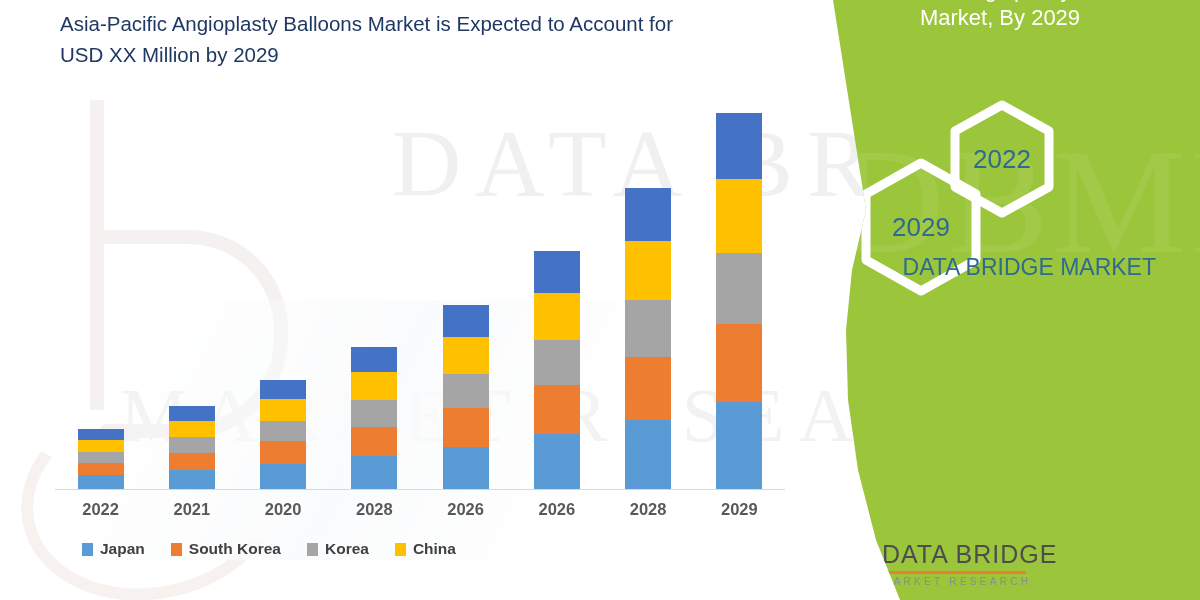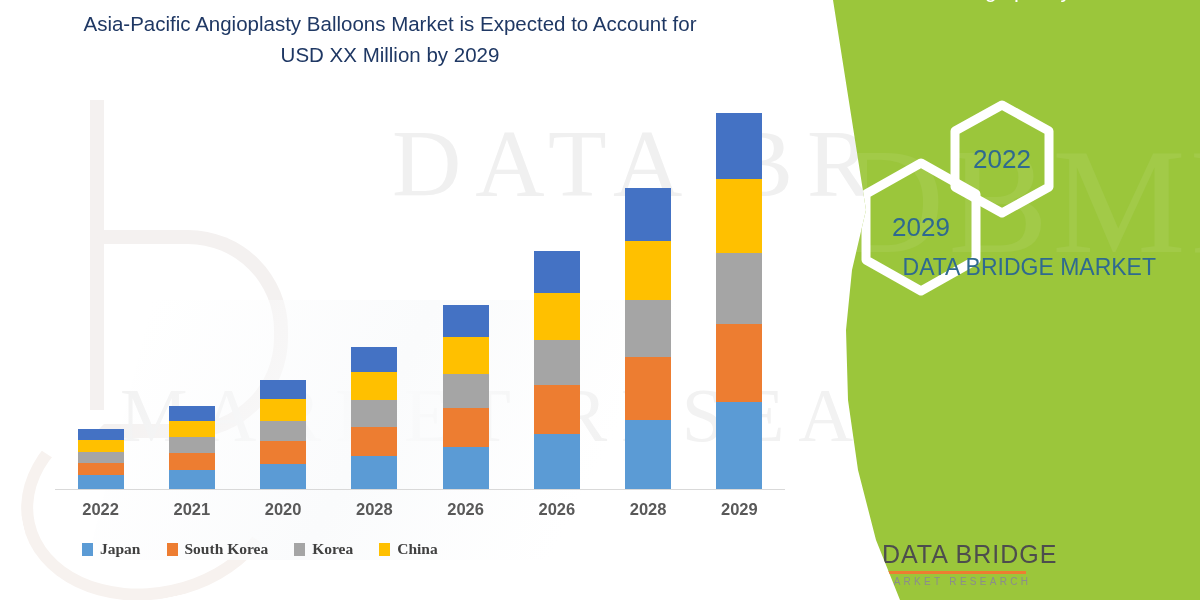--- a/index.html
+++ b/index.html
@@ -231,21 +231,21 @@
     font-size: 10px;
     letter-spacing: 3.3px;
   }
 
   
   .chart-title {
     position: absolute;
     left: 60px;
     top: 8px;
     width: 660px;
-    text-align: center;
+    text-align: left;
     color: #1F3864;
     font-size: 20.5px;
     line-height: 31px;
   }
 
   
   .plot {
     position: absolute;
     left: 55px;
     top: 90px;
@@ -312,21 +312,20 @@
     align-items: center;
     justify-content: flex-start;
     gap: 26px;
     padding-left: 22px;
     box-sizing: border-box;
   }
   .legend-item {
     display: flex;
     align-items: center;
     gap: 7px;
-    font-family: Liberation Serif, serif;
   }
   .legend-swatch {
     width: 11px;
     height: 13px;
     flex: 0 0 auto;
   }
   .legend-label {
     color: #404040;
     font-size: 15.5px;
     font-weight: bold;
@@ -454,20 +453,21 @@
         <span class="legend-swatch" style="background: rgb(255, 192, 0);"></span>
         <span class="legend-label">China</span>
       </div>
     </div>
 
   <div class="green-panel">
     <div class="green-inner-wm">DBMR</div>
 
     <div class="green-title">
       <span class="line-top">Asia-Pacific Angioplasty Balloons</span>
+      <span class="line-bottom">Market, By 2029</span>
     </div>
 
     <div class="hexes">
       <div class="hex hex-2029">
         <svg viewBox="0 0 126 138" width="126" height="138" aria-hidden="true">
           <polygon points="63,5 118,36 118,102 63,133 8,102 8,36" fill="none" stroke="#ffffff" stroke-width="9" stroke-linejoin="round"></polygon>
         </svg>
         <div class="hex-label">2029</div>
       </div>
       <div class="hex hex-2022">

